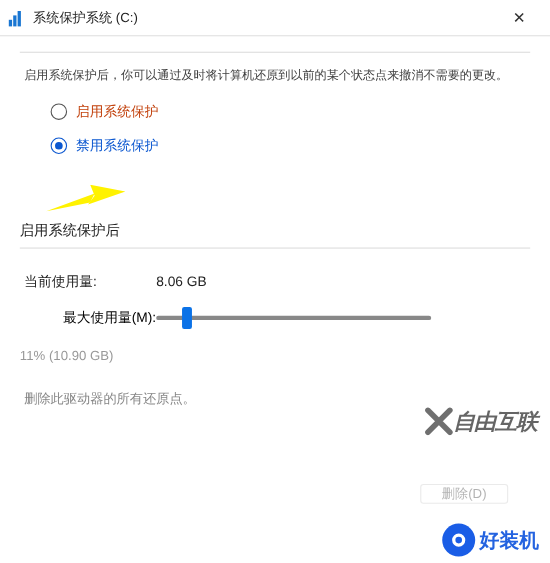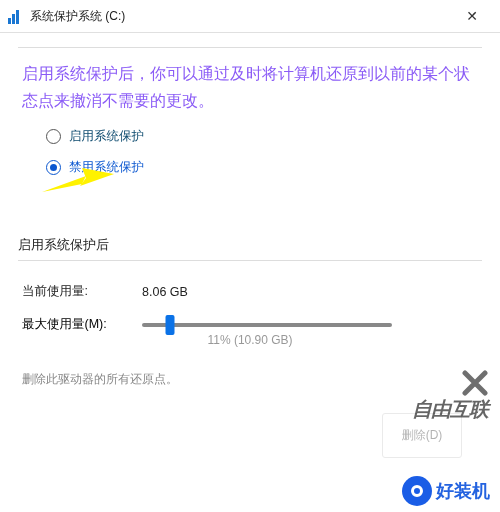--- a/index.html
+++ b/index.html
@@ -42,22 +42,22 @@
       cursor: pointer;
     }
     .content { padding: 14px 18px 0 18px; }
     .section-title {
       font-size: 13px;
       color: #222;
       margin-bottom: 6px;
     }
     .hr { border: none; border-top: 1px solid #ddd; margin-bottom: 12px; }
     .desc {
-      font-size: 16px;
-      color: #8b5cf6;
+      font-size: 11px;
+      color: #404040;
       line-height: 1.7;
       padding: 0 4px 14px 4px;
     }
     .radio-group { padding: 0 0 18px 28px; }
     .radio-item {
       display: flex; align-items: center;
       margin-bottom: 14px;
       cursor: pointer;
     }
     .radio-circle {
@@ -68,91 +68,90 @@
       display: inline-flex;
       align-items: center; justify-content: center;
       flex-shrink: 0;
     }
     .radio-circle.selected { border-color: #0b57d0; }
     .radio-dot {
       width: 7px; height: 7px;
       background: #0b57d0;
       border-radius: 50%;
     }
-    .radio-label { font-size: 12.5px; color: #0c4a6e; }
+    .radio-label { font-size: 12.5px; color: #c2410c; }
     .radio-item.selected .radio-label { color: #0b57d0; }
     .arrow {
       position: absolute;
       left: 42px; top: 168px;
       width: 72px; height: 28px;
       pointer-events: none;
     }
     .row2 { display: flex; font-size: 12.5px; color: #222; padding: 10px 4px 8px 4px; align-items: center; }
     .row2-label { width: 120px; }
     .row2-value { }
-    .slider-row { display: flex; align-items: center; padding: 8px 4px 0 4px; }
+    .slider-row { display: flex; align-items: center; padding: 8px 4px 0 4px; text-align: right; }
     .slider-label { font-size: 12.5px; width: 120px;}
     .slider-track {
       position: relative;
       flex: 1;
       height: 4px;
       background: #888;
       border-radius: 2px;
       max-width: 250px;
     }
     .slider-thumb {
       position: absolute;
       left: 11%;
       top: 50%;
       transform: translate(-50%, -50%);
       width: 9px; height: 20px;
       background: #0b72e7;
       border-radius: 2px;
     }
     .slider-value {
-      text-align: center;
       font-size: 12px;
       color: #444;
+      margin-top: 18px;
       opacity: 0.55;
     }
     .delete-row {
       display: flex; align-items: center;
       font-size: 12px; color: #333;
       padding: 24px 4px 0 4px;
       opacity: 0.6;
     }
     
     .wm1 {
       position: absolute;
       right: 12px; top: 370px;
-      display: flex; align-items: flex-end;
+      display: flex; align-items: flex-start;
       opacity: 0.6;
       pointer-events: none;
-      flex-direction: column;
     }
     .wm1 .big { font-size: 20px; font-weight: 900; font-style: italic; letter-spacing: -1px; }
     .wm2 {
       position: absolute;
       right: 10px; bottom: 6px;
       display: flex; align-items: center;
       pointer-events: none;
       text-align: right;
     }
     .wm2-circle {
       width: 30px;height:30px;border-radius:50%;
       background:#1a5de6;display:flex;align-items:center;justify-content:center;
       margin-right:4px;
     }
     .wm2-circle-inner{width:12px;height:12px;border:3px solid #fff;border-radius:50%}
     .wm2-text{font-size:18px;font-weight:700;color:#2463e0}
     .fade-btn {
       position: absolute;
       right: 38px;
       bottom: 54px;
-      width: 80px; height: 45px;
+      width: 80px; height: 18px;
       border: 1px solid #bbb;
       border-radius: 3px;
       font-size: 12px;
       display:flex;align-items:center;justify-content:center;
       opacity:0.3;
       background:#fff;
     }
   </style>
 </head>
 <body>

